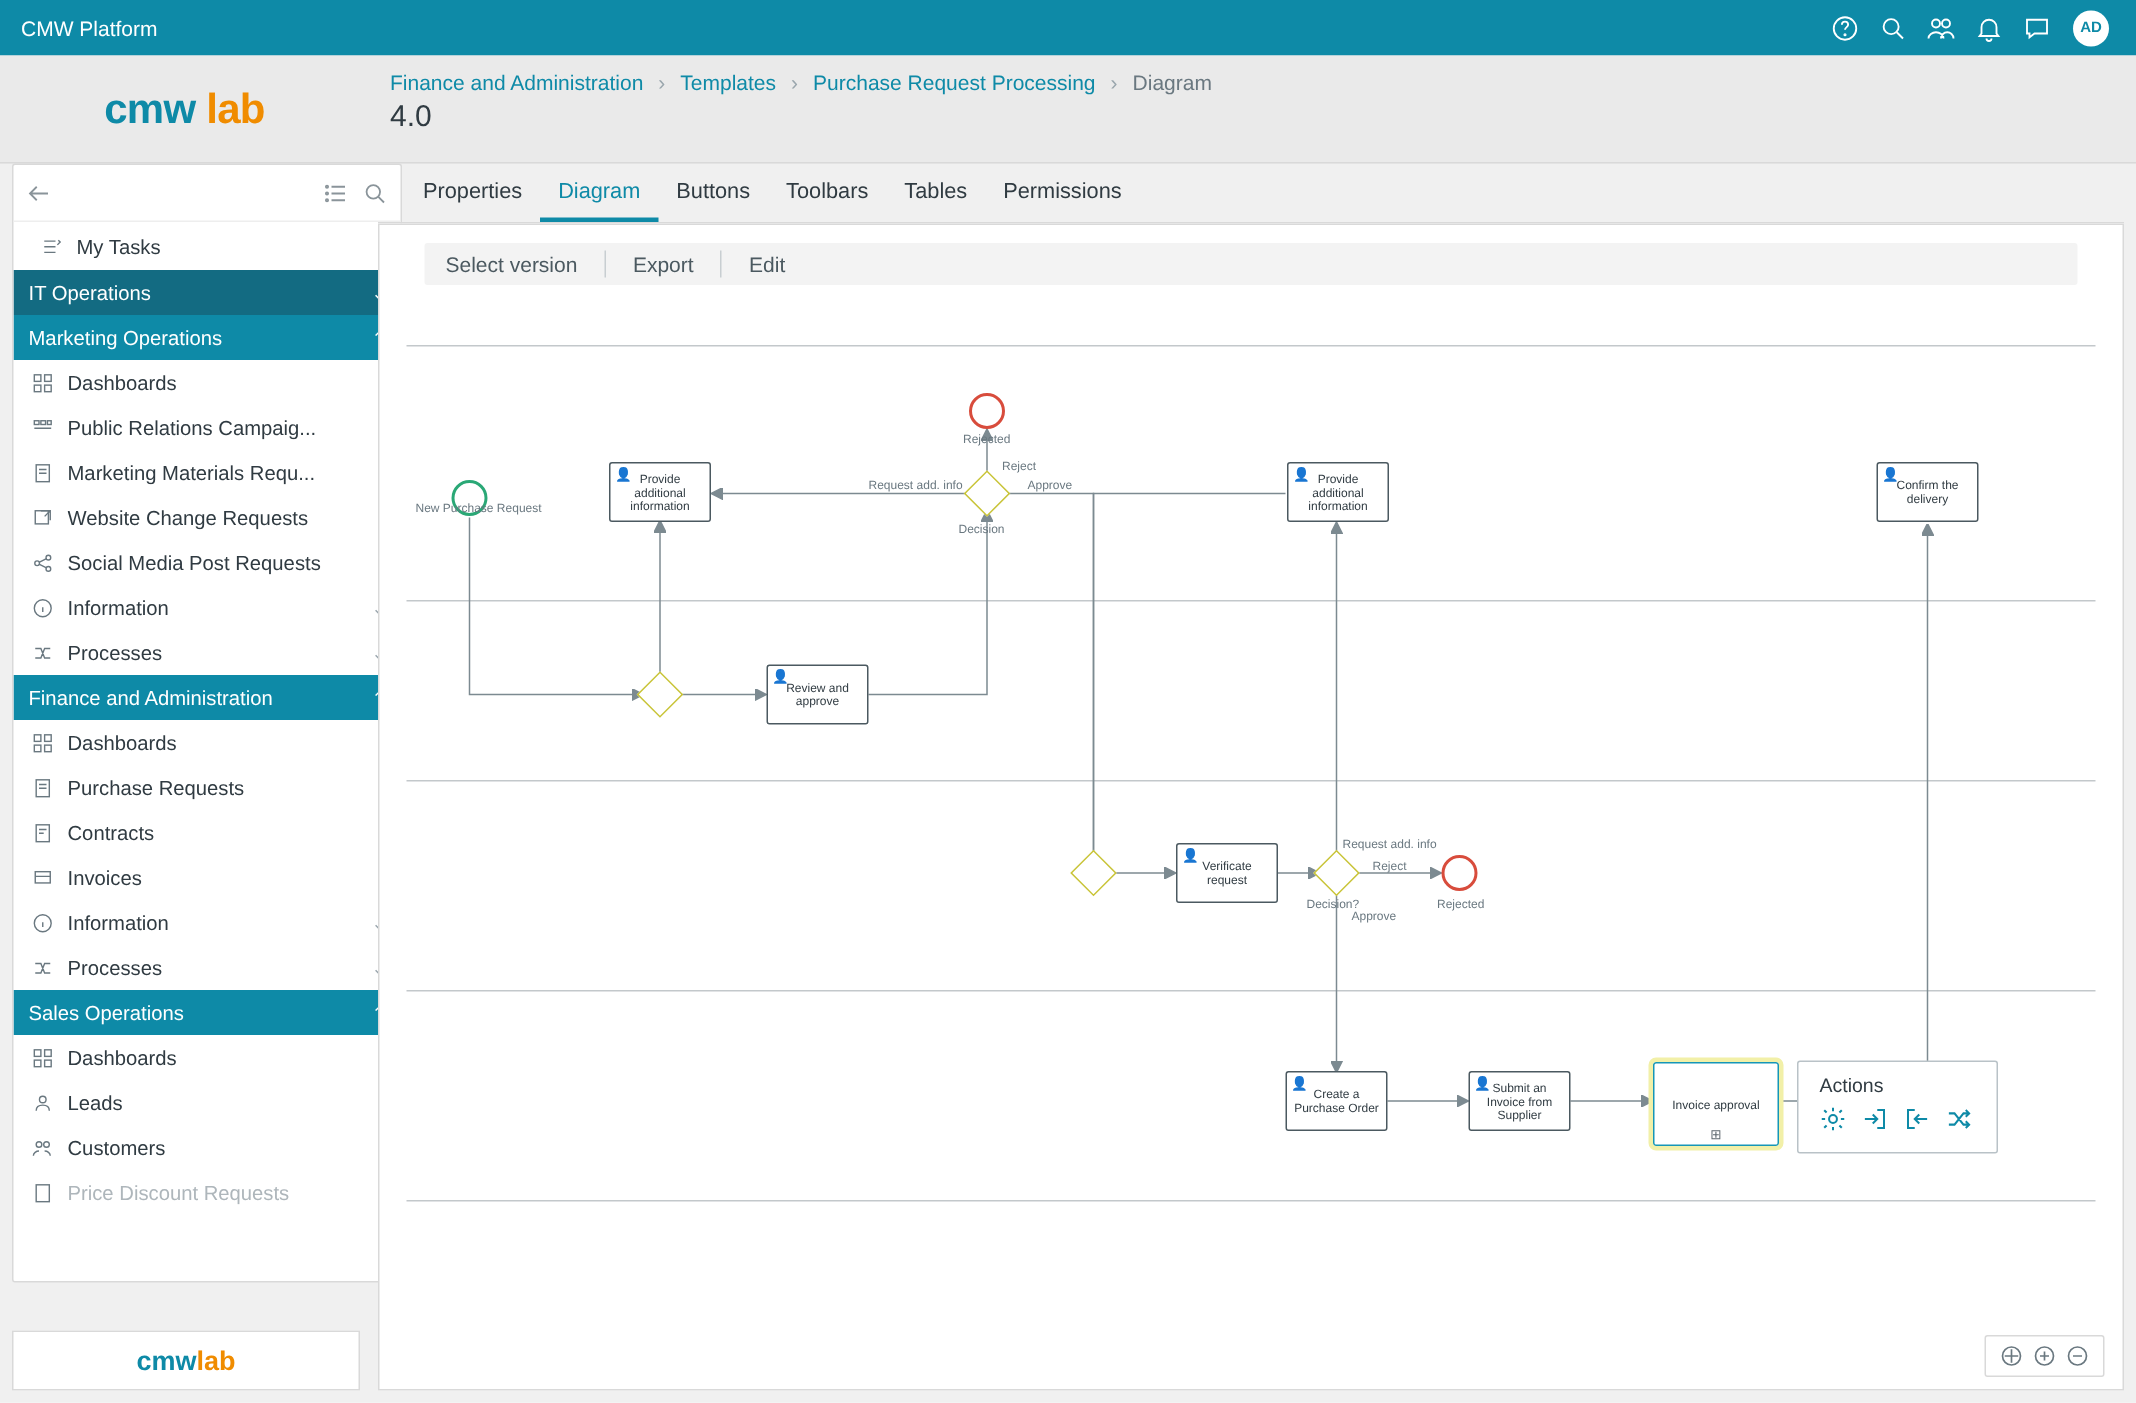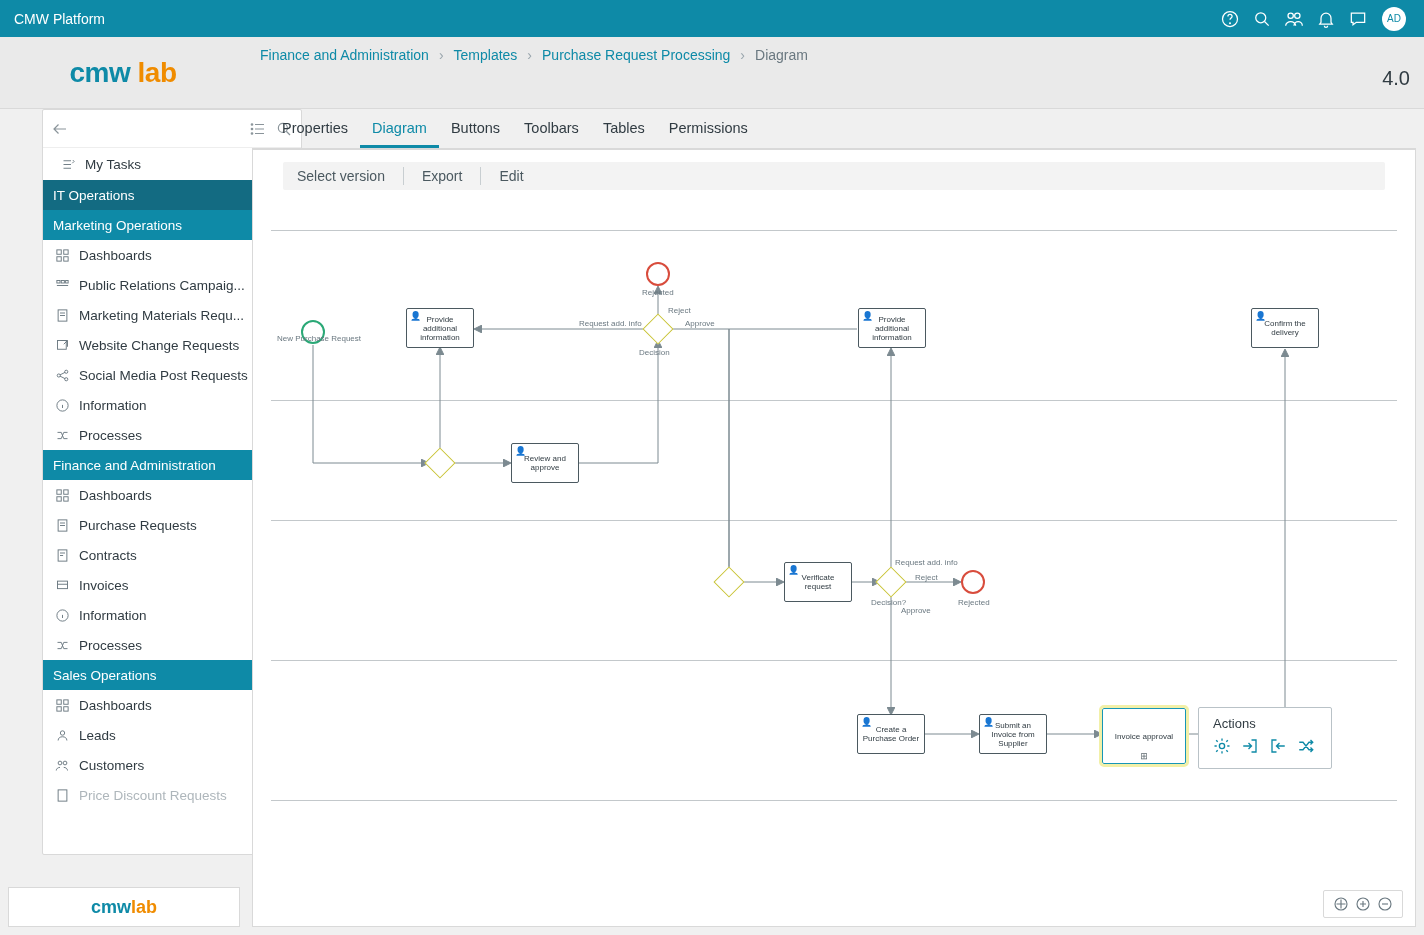--- a/index.html
+++ b/index.html
@@ -4,36 +4,36 @@
 <style>
 * { margin: 0; padding: 0; box-sizing: border-box; font-family: "Segoe UI", Arial, sans-serif; }
 html, body { width: 1424px; height: 935px; overflow: hidden; background: #f0f0f0; }
 
 
 .topbar { height: 37px; background: #0e8aa7; color: #fff; display: flex; align-items: center; padding: 0 18px 0 14px; justify-content: space-between; }
 .topbar .title { font-size: 14px; flex: 0 0 auto; }
 .topbar .spacer { flex: 1; }
 .topbar .icon { width: 32px; height: 32px; display: flex; align-items: center; justify-content: center; cursor: pointer; color: #fff; }
 .topbar svg { width: 20px; height: 20px; stroke: #fff; fill: none; stroke-width: 1.5; }
-.avatar { width: 24px; height: 24px; border-radius: 50%; background: #fff; color: #0e8aa7; display: flex; align-items: center; justify-content: center; font-size: 10px; font-weight: normal; margin-left: 8px; cursor: pointer; }
+.avatar { width: 24px; height: 24px; border-radius: 50%; background: #fff; color: #0e8aa7; display: flex; align-items: center; justify-content: center; font-size: 10px; font-weight: bold; margin-left: 8px; cursor: pointer; }
 
 
 .subtop { height: 72px; background: #eaeaea; display: flex; border-bottom: 1px solid #d9d9d9; }
 .logo-cell { width: 246px; display: flex; align-items: center; justify-content: center; }
 .logo-text { font-size: 28px; font-weight: 800; letter-spacing: -0.5px; }
 .logo-a { color: #0e8aa7; }
 .logo-b { color: #f08c00; }
 .crumb-cell { flex: 1; padding: 10px 14px 0 14px; }
 .crumbs { font-size: 14px; color: #0e8aa7; display: flex; align-items: center; gap: 10px; }
 .crumbs .sep { color: #9aa6ad; }
 .crumbs .current { color: #6a7880; }
-.version { font-size: 20px; color: #303b42; margin-top: 4px; text-align: right; }
-
-
-.left-panel { position: absolute; top: 109px; left: 8px; width: 260px; height: 746px; background: #fff; border: 1px solid #d9d9d9; border-radius: 2px; overflow: hidden; margin-left: 34px; }
+.version { font-size: 20px; color: #303b42; margin-top: 4px; }
+
+
+.left-panel { position: absolute; top: 109px; left: 8px; width: 260px; height: 746px; background: #fff; border: 1px solid #d9d9d9; border-radius: 2px; overflow: hidden; }
 .left-toolbar { height: 38px; border-bottom: 1px solid #eee; display: flex; align-items: center; padding: 0 8px; gap: 8px; color: #8a949a; }
 .left-toolbar .spacer { flex: 1; }
 .left-toolbar svg { width: 18px; height: 18px; stroke: #8a949a; fill: none; stroke-width: 1.6; cursor: pointer; }
 
 .nav-item, .nav-header { height: 30px; display: flex; align-items: center; padding: 0 10px 0 10px; font-size: 13.5px; color: #303b42; cursor: pointer; gap: 8px; }
 .nav-mytasks { height: 32px; padding-left: 16px; }
 .nav-header { background: #0e8aa7; color: #fff; justify-content: space-between; }
 .nav-header.dark { background: #136b82; }
 .nav-item .icon-slot { width: 18px; display: flex; justify-content: center; }
 .nav-item svg { width: 15px; height: 15px; stroke: #6a7880; fill: none; stroke-width: 1.5; }

